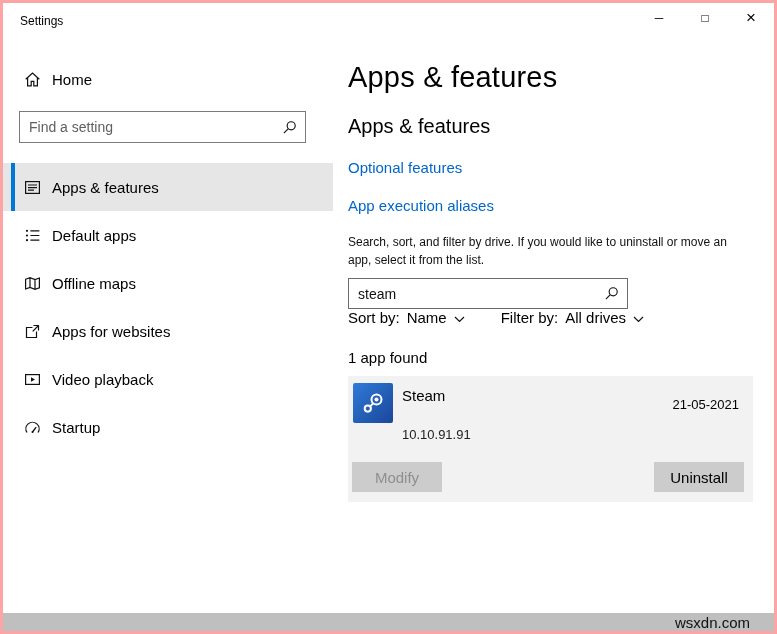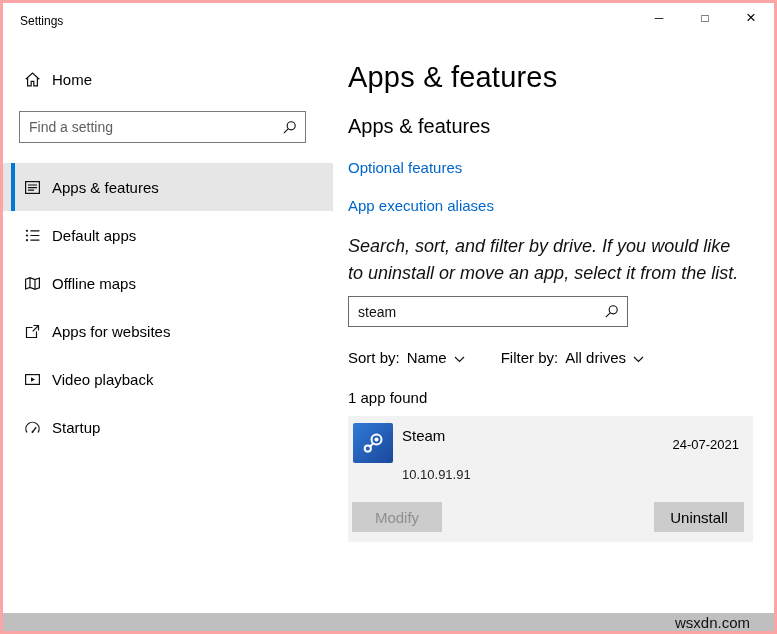--- a/index.html
+++ b/index.html
@@ -69,31 +69,31 @@
   }
   .icon{flex:none;display:inline-flex;align-items:center;justify-content:center;}
   
   .main{flex:1;min-width:0;padding:22px 27px 0 15px;background:#fff;}
   .page-title{font-size:29px;font-weight:400;letter-spacing:.2px;}
   .section-title{margin-top:21px;font-size:20px;font-weight:400;}
   .text-link{
     display:block;margin-top:21px;width:max-content;
     color:var(--link);font-size:15px;text-decoration:none;cursor:pointer;
   }
-  .desc{margin-top:19px;font-size:18px;line-height:1.5;max-width:402px;color:#111;font-style:italic;}
+  .desc{margin-top:19px;font-size:12px;line-height:1.5;max-width:402px;color:#111;}
   .app-search{
     margin-top:9px;width:280px;height:31px;
     border:1px solid #6b6b6b;background:#fff;
     display:flex;align-items:center;
   }
   .app-search input{
     flex:1;min-width:0;border:0;outline:0;background:transparent;
     padding:0 6px 0 9px;font-size:14px;font-family:inherit;color:#111;
   }
-  .filters{display:flex;align-items:center;gap:36px;margin-top:22px;font-size:15px;}
+  .filters{display:flex;align-items:center;gap:36px;font-size:15px;}
   .dropdown{display:flex;align-items:center;gap:7px;cursor:pointer;}
   .dropdown .chev{margin-top:3px;}
   .result-count{margin-top:23px;font-size:15px;}
   
   .app-card{
     margin-top:10px;width:405px;background:#f2f2f2;
     padding:5px 8px 10px 4px;cursor:pointer;
   }
   .app-row{display:flex;align-items:flex-start;}
   .app-icon{
@@ -275,21 +275,21 @@
                 <circle cx="16.5" cy="9.5" r="5" fill="none" stroke="#fff" stroke-width="2"></circle>
                 <circle cx="16.5" cy="9.5" r="2" fill="#fff"></circle>
                 <circle cx="7.8" cy="18.6" r="3.1" fill="none" stroke="#fff" stroke-width="2"></circle>
                 <path d="M10.2 16.4 L12.9 13.6" stroke="#fff" stroke-width="2"></path>
               </svg>
           </span>
           <div class="app-text">
             <span class="app-name">Steam</span>
             <span class="app-version">10.10.91.91</span>
           </div>
-          <span class="app-date">24-07-2021</span>
+          <span class="app-date">21-05-2021</span>
         </div>
         <div class="app-buttons">
           <button class="btn disabled" disabled="">Modify</button>
           <button class="btn">Uninstall</button>
         </div>
       </div>
 
     </main>
   </div>
 

